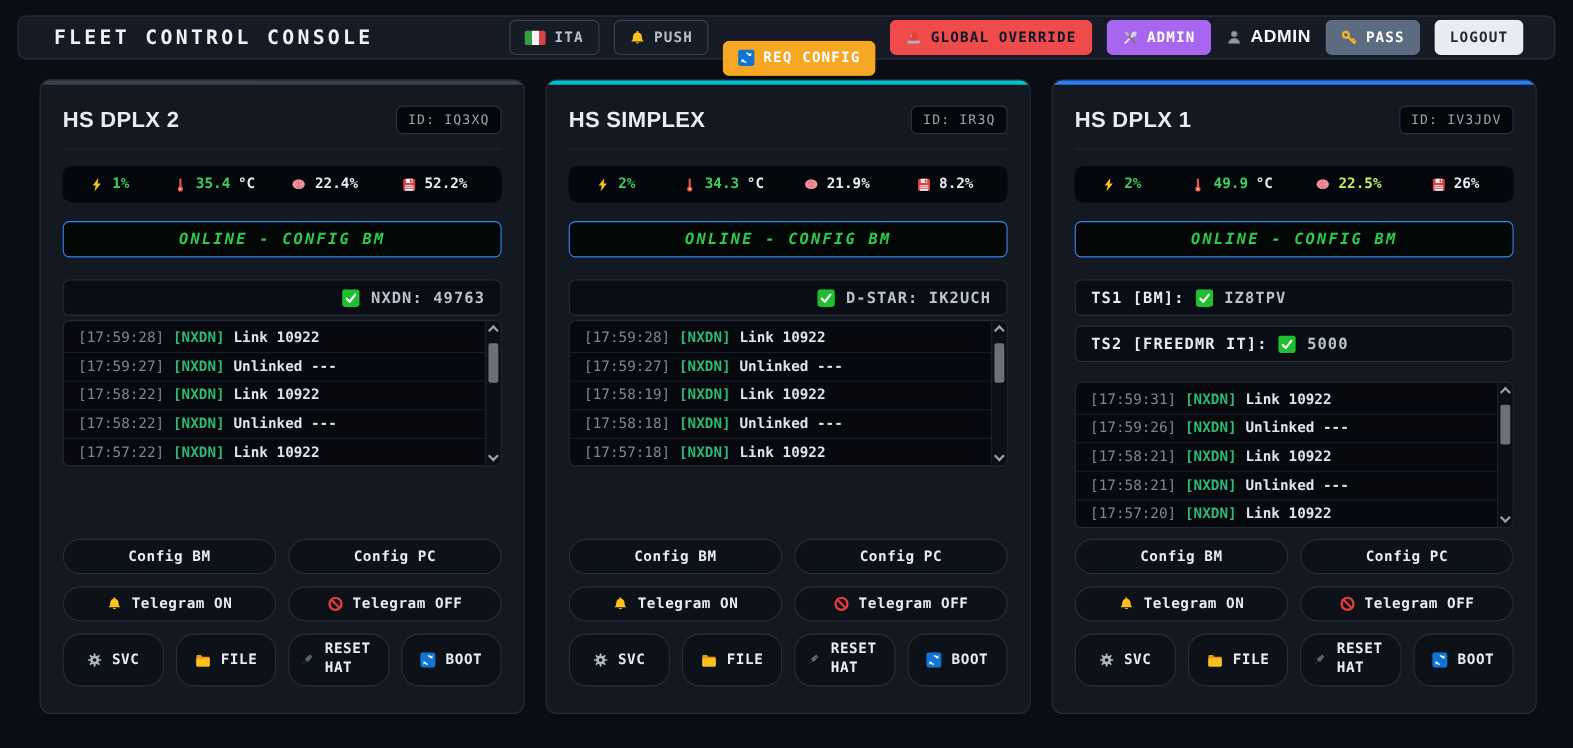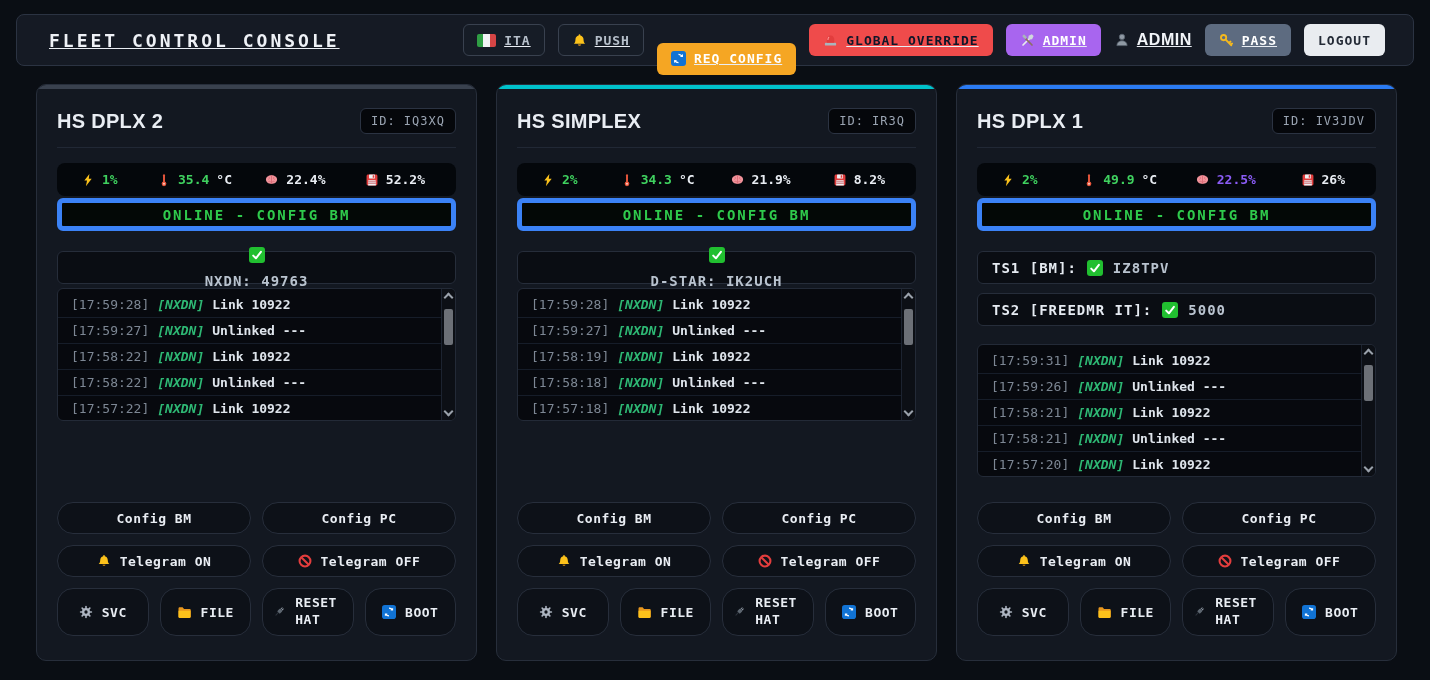--- a/index.html
+++ b/index.html
@@ -7,27 +7,26 @@
   body {
     background:#0a0e14;
     font-family:"Liberation Sans", sans-serif;
     color:#e9edf3;
     overflow:hidden;
   }
 
   
   .app-header {
     margin:14px 16px 0 16px;
-    height:52px;
+    height:40px;
     background:#151a24;
     border:1px solid #2b3342;
     border-radius:8px;
     display:flex; align-items:center;
     padding:0 28px 0 32px;
-    text-decoration:underline;
   }
   .app-title {
     font-family:"DejaVu Sans Mono","Liberation Mono",monospace;
     font-size:18px; font-weight:700;
     letter-spacing:3px; color:#eef1f6;
     white-space:nowrap;
   }
   .header-actions { margin-left:auto; display:flex; align-items:center; gap:13px; }
   .hbtn {
     height:32px; border-radius:6px;
@@ -70,51 +69,51 @@
 
   .stats {
     margin-top:15px; height:33px; background:#04070b; border-radius:8px;
     display:flex; align-items:center; justify-content:space-between; padding:0 24px;
     font-family:"DejaVu Sans Mono",monospace; font-size:13px; font-weight:700;
   }
   .stat { display:flex; align-items:center; gap:7px; }
   .stat-unit { color:#e9edf3; }
 
   .status {
-    margin-top:2px; height:33px; background:#030806;
-    border:5px solid #3b82f6; border-radius:6px;
+    margin-top:17px; height:33px; background:#030806;
+    border:1px solid #3b82f6; border-radius:6px;
     display:flex; align-items:center; justify-content:center;
     font-family:"DejaVu Sans Mono",monospace; font-size:14px; font-weight:700;
-    color:#2fca4c; letter-spacing:2px;
+    color:#2fca4c; letter-spacing:2px;font-style:italic;
   }
 
   .services { margin-top:20px; display:flex; flex-direction:column; gap:9px; }
   .service {
     height:33px; background:#0a0d13; border:1px solid #262d3a; border-radius:6px;
     display:flex; align-items:center; gap:10px; padding:0 14px;
     font-family:"DejaVu Sans Mono",monospace; font-size:14px; font-weight:700;
     color:#e6ebf2; letter-spacing:1px;
   }
-  .service.center { justify-content:center;flex-direction:column; }
+  .service.center { justify-content:flex-end; }
   .svc-value { color:#b9c3cf; }
 
   .log {
     margin-top:4px; height:133px; background:#07090e;
     border:1px solid #232a37; border-radius:6px;
     display:flex; overflow:hidden;
   }
   .log.spaced { margin-top:18px; }
   .log-rows { flex:1; padding-top:3px; overflow:hidden; }
   .log-row {
     height:26px; display:flex; align-items:center; gap:8px; padding-left:13px;
     font-family:"DejaVu Sans Mono",monospace; font-size:13px;
     border-bottom:1px solid #161d29;
   }
   .log-row .t   { color:#7d8794; }
-  .log-row .tag { color:#2eb874; font-weight:700;font-style:italic; }
+  .log-row .tag { color:#2eb874; font-weight:700; }
   .log-row .msg { color:#dfe5ec; font-weight:700; }
   .log-scrollbar {
     width:14px; background:#0c0f15; border-left:1px solid #1c2330;
     display:flex; flex-direction:column; align-items:center; padding:5px 0;
   }
   .chev { width:7px; height:7px; border-left:2px solid #9aa1ab; border-top:2px solid #9aa1ab; }
   .chev.up   { transform:rotate(45deg); margin-bottom:4px; }
   .chev.down { transform:rotate(225deg); margin-top:auto; }
   .thumb { width:9px; height:36px; background:#6c7077; border-radius:2px; margin-top:4px; }
 
@@ -620,21 +619,21 @@
         <span class="stat-value" style="color: rgb(63, 209, 95);">49.9</span>
           <span class="stat-unit">°C</span>
       </div>
       <div class="stat">
         <span class="ic">
           <svg width="15" height="15" viewBox="0 0 16 16">
               <path d="M8 3.4c3.4 0 5.9 1.8 5.9 4.5S11.4 12.6 8 12.6 2.1 10.6 2.1 7.9 4.6 3.4 8 3.4z" fill="#f2949c"></path>
               <path d="M8 3.6v8.8M5.2 5.2c1 .8 1 2-.2 2.6M10.8 5.2c-1 .8-1 2 .2 2.6M5 10.2c.9-.6 2-.4 2.4.6M11 10.2c-.9-.6-2-.4-2.4.6" stroke="#d96b76" stroke-width="0.9" fill="none" stroke-linecap="round"></path>
             </svg>
         </span>
-        <span class="stat-value" style="color: #8b5cf6;">22.5%</span>
+        <span class="stat-value" style="color: #bef264;">22.5%</span>
           <span class="stat-unit"></span>
       </div>
       <div class="stat">
         <span class="ic">
           <svg width="14" height="14" viewBox="0 0 16 16">
               <rect x="1.8" y="1.8" width="12.4" height="12.4" rx="1.6" fill="#e23d3d"></rect>
               <rect x="4.6" y="1.8" width="6.8" height="4.4" rx="0.5" fill="#eef1f4"></rect>
               <rect x="8.8" y="2.5" width="1.8" height="3" rx="0.4" fill="#e23d3d"></rect>
               <rect x="3.6" y="8.4" width="8.8" height="5.8" rx="0.6" fill="#eef1f4"></rect>
               <path d="M3.6 10h8.8M3.6 11.8h8.8" stroke="#c2434a" stroke-width="0.8"></path>

